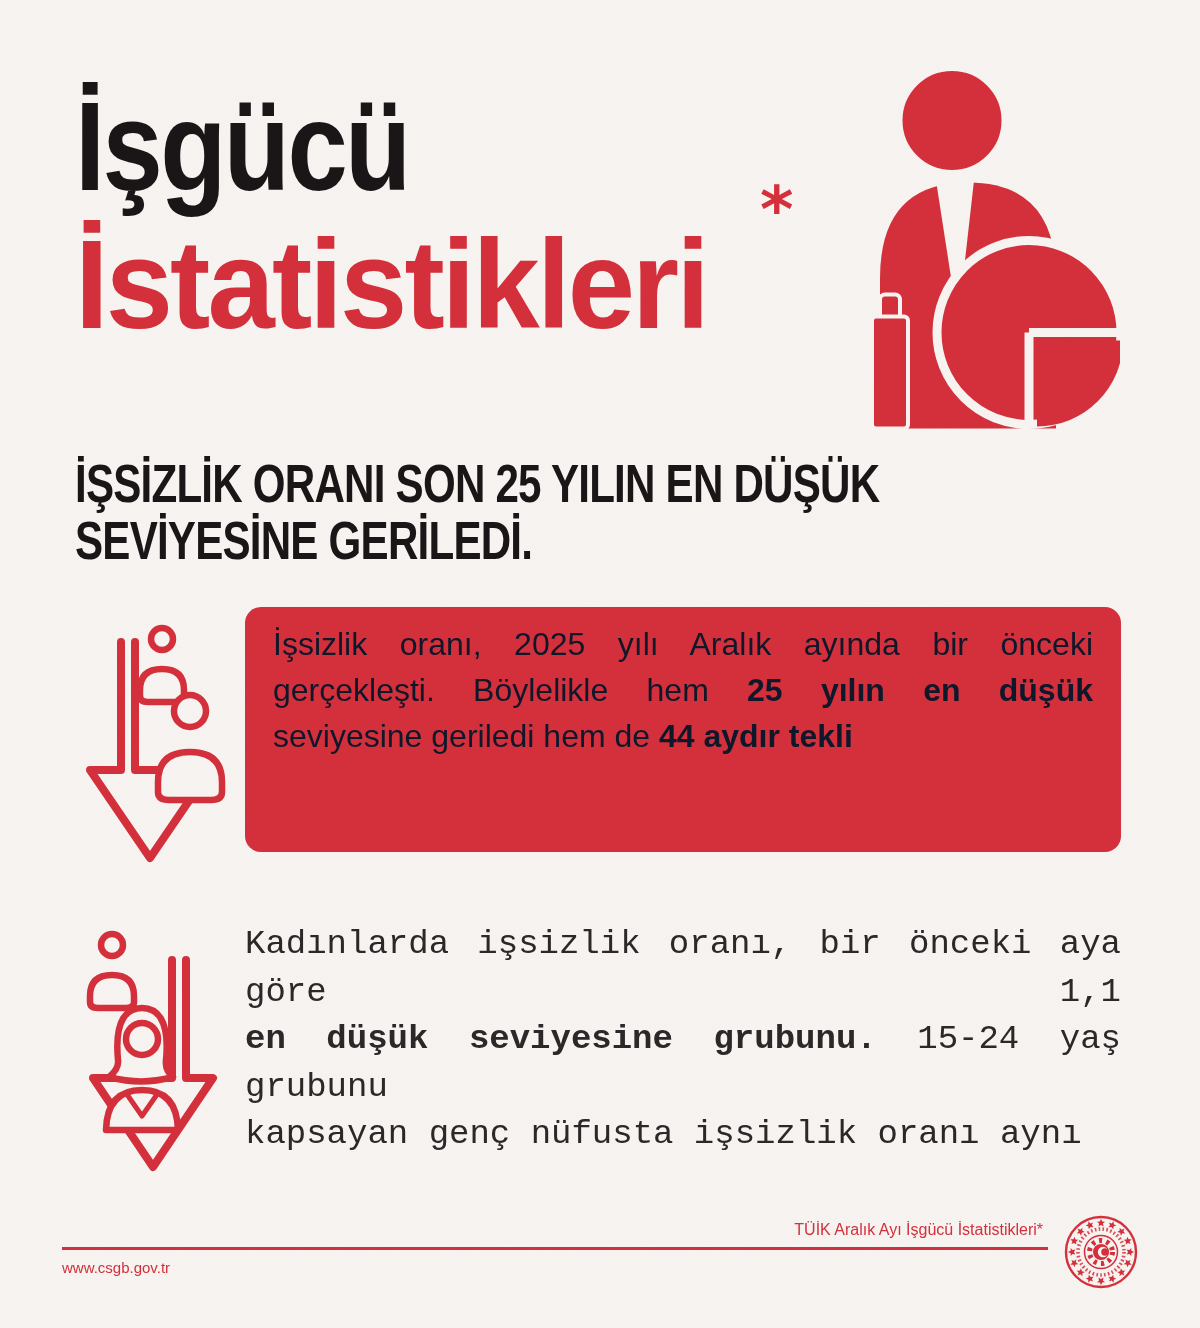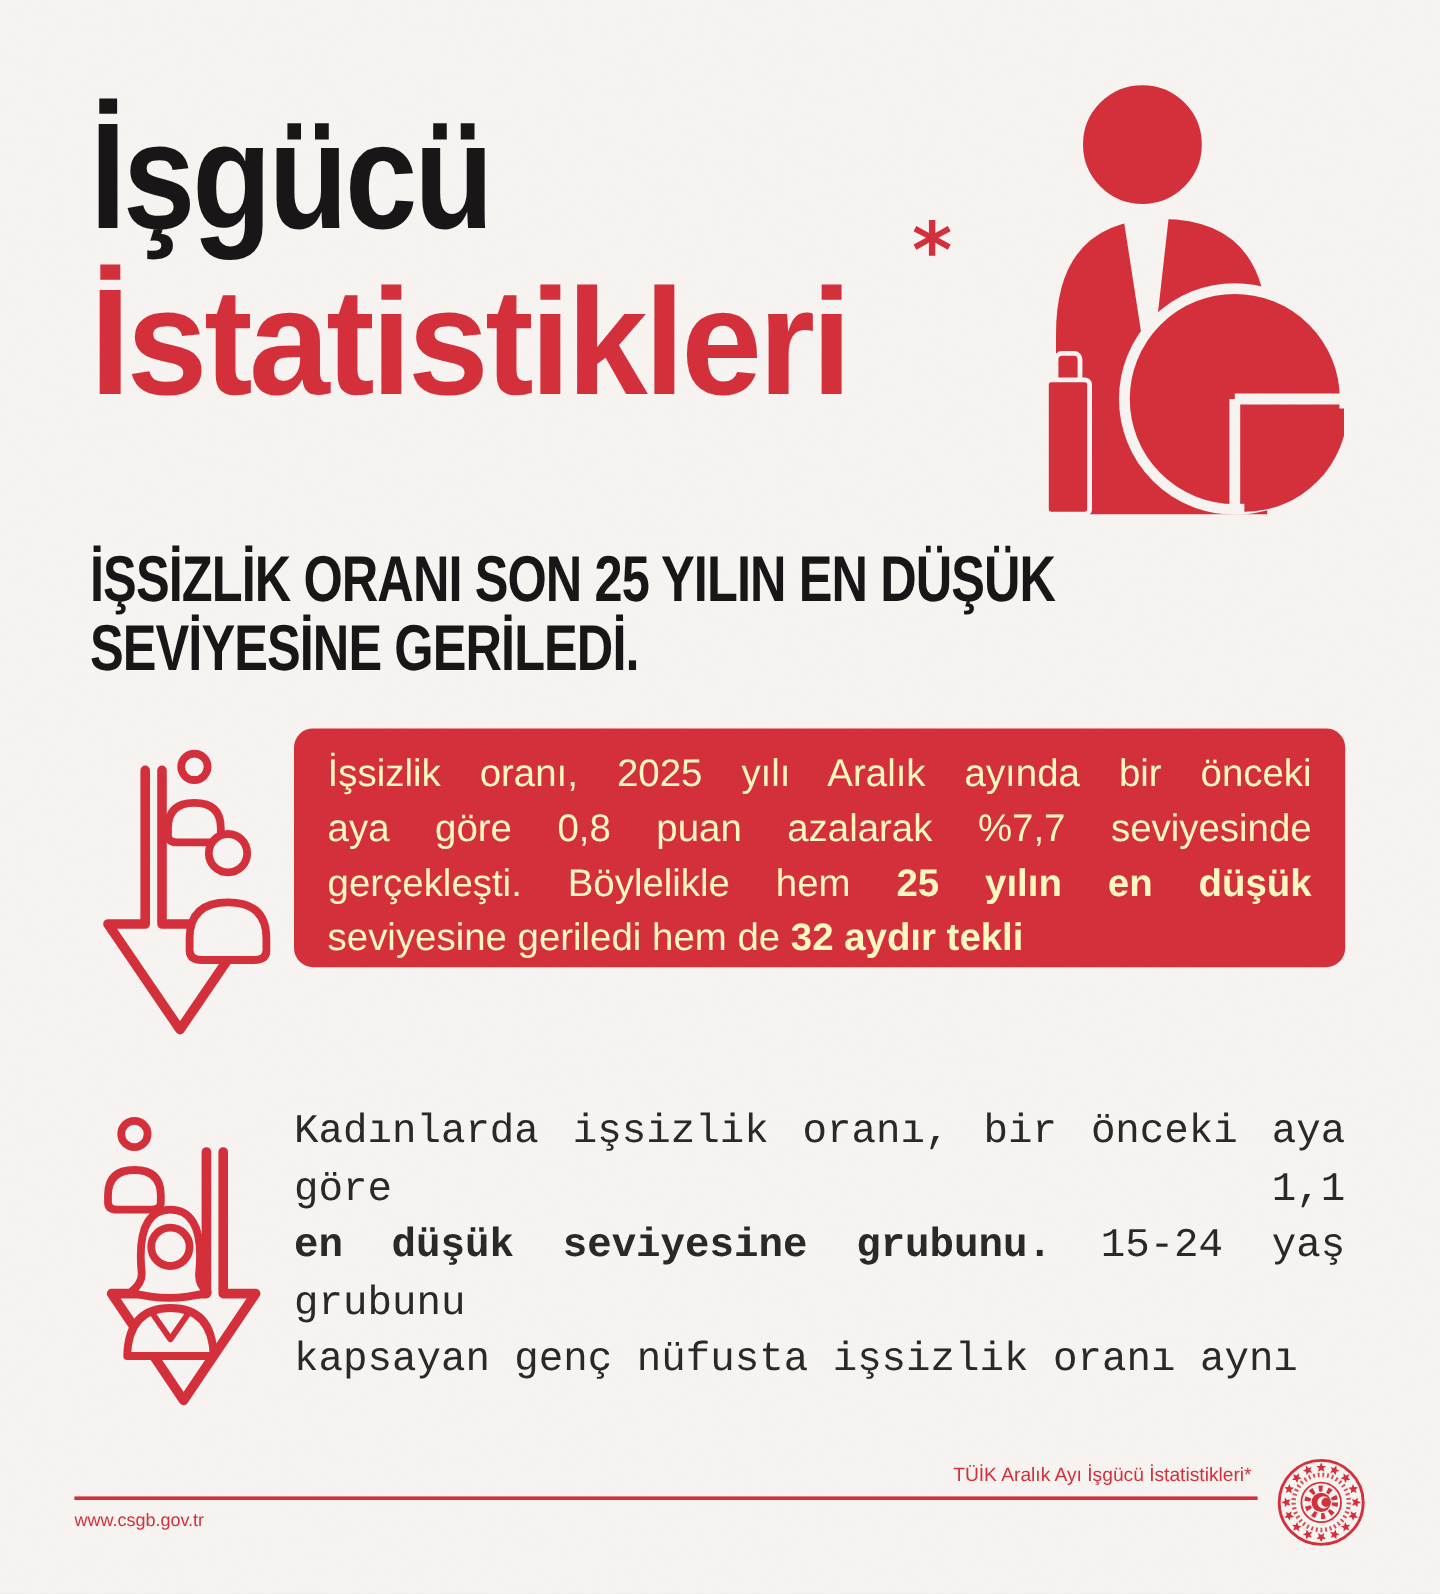--- a/index.html
+++ b/index.html
@@ -31,23 +31,23 @@
   
   .heading-line{
     font-weight:700;color:var(--ink);font-size:54px;line-height:1;
     letter-spacing:-1px;transform-origin:0 0;transform:scaleX(.78);white-space:nowrap;
   }
   .heading-1{left:75px;top:456px;}
   .heading-2{left:75px;top:513px;}
 
   
   .callout{
-    left:245px;top:607px;width:876px;height:199px;box-sizing:border-box;
+    left:245px;top:607px;width:876px;height:245px;box-sizing:border-box;
     background:var(--red);border-radius:16px;padding:15px 28px;
-    color:#fef9c3;font-size:32px;
+    color:#0f172a;font-size:32px;
   }
   .callout .jline{line-height:45.8px;}
 
   
   .para{
     left:245px;top:921px;width:876px;color:var(--text);font-size:34px;
   }
   .para .jline{line-height:47.5px;font-family:Liberation Mono, monospace;}
 
   .jline{text-align:justify;text-align-last:justify;}
@@ -108,23 +108,22 @@
         <circle cx="84" cy="27" r="11"></circle>
         <path d="M62,84 v-6 q0,-21 22,-21 q22,0 22,21 v6 q0,6 -8,6 h-28 q-8,0 -8,-6 z"></path>
         <circle cx="112" cy="99" r="16"></circle>
         <path d="M80,180 v-10 q0,-30 32,-30 q32,0 32,30 v10 q0,8 -11,8 h-42 q-11,0 -11,-8 z"></path>
       </g>
     </svg>
   </div>
 
   <div class="abs callout jlines">
       <div class="jline"><span>İşsizlik oranı, 2025 yılı Aralık ayında bir önceki</span></div>
-      <div class="jline"><span>aya göre 0,8 puan azalarak %7,7 seviyesinde</span></div>
       <div class="jline"><span>gerçekleşti. Böylelikle hem </span><span class="b">25 yılın en düşük</span></div>
-      <div class="jline"><span>seviyesine geriledi hem de </span><span class="b">32 aydır tekli</span></div>
+      <div class="jline"><span>seviyesine geriledi hem de </span><span class="b">44 aydır tekli</span></div>
     </div>
 
   <div class="abs" style="left:78px;top:920px;width:160px;height:275px;">
     <svg width="160" height="275" viewBox="0 0 160 275">
       <path d="M94,40 V158 H15 L75,247 L135,158 H108 V40" fill="none" stroke="#d5303c" stroke-width="8" stroke-linecap="round" stroke-linejoin="round"></path>
       <g fill="#f7f4f1" stroke="#d5303c" stroke-width="6.5" stroke-linejoin="round">
         <circle cx="34" cy="25" r="11"></circle>
         <path d="M12,82 v-6 q0,-21 22,-21 q22,0 22,21 v6 q0,6 -8,6 h-28 q-8,0 -8,-6 z"></path>
 
         <path d="M40,140 C36,98 50,88 64,88 C78,88 92,98 88,140 C87,148 90,153 95,157 C72,163 54,163 31,157 C36,153 41,148 40,140 Z"></path>

